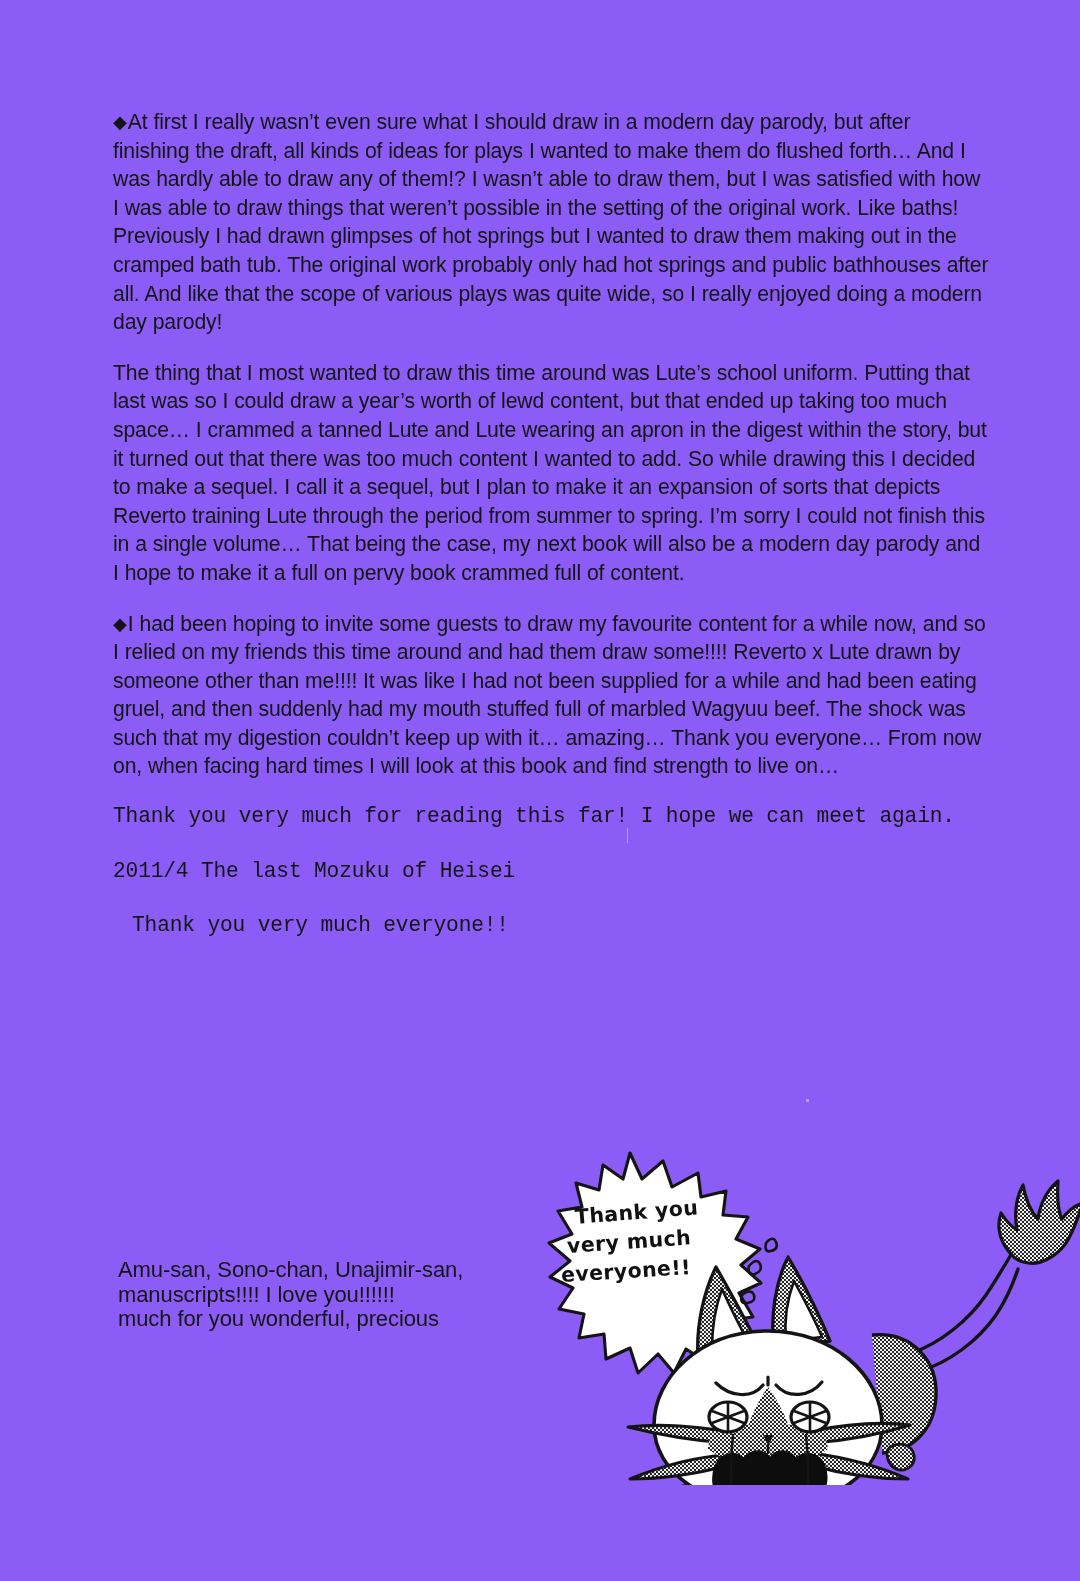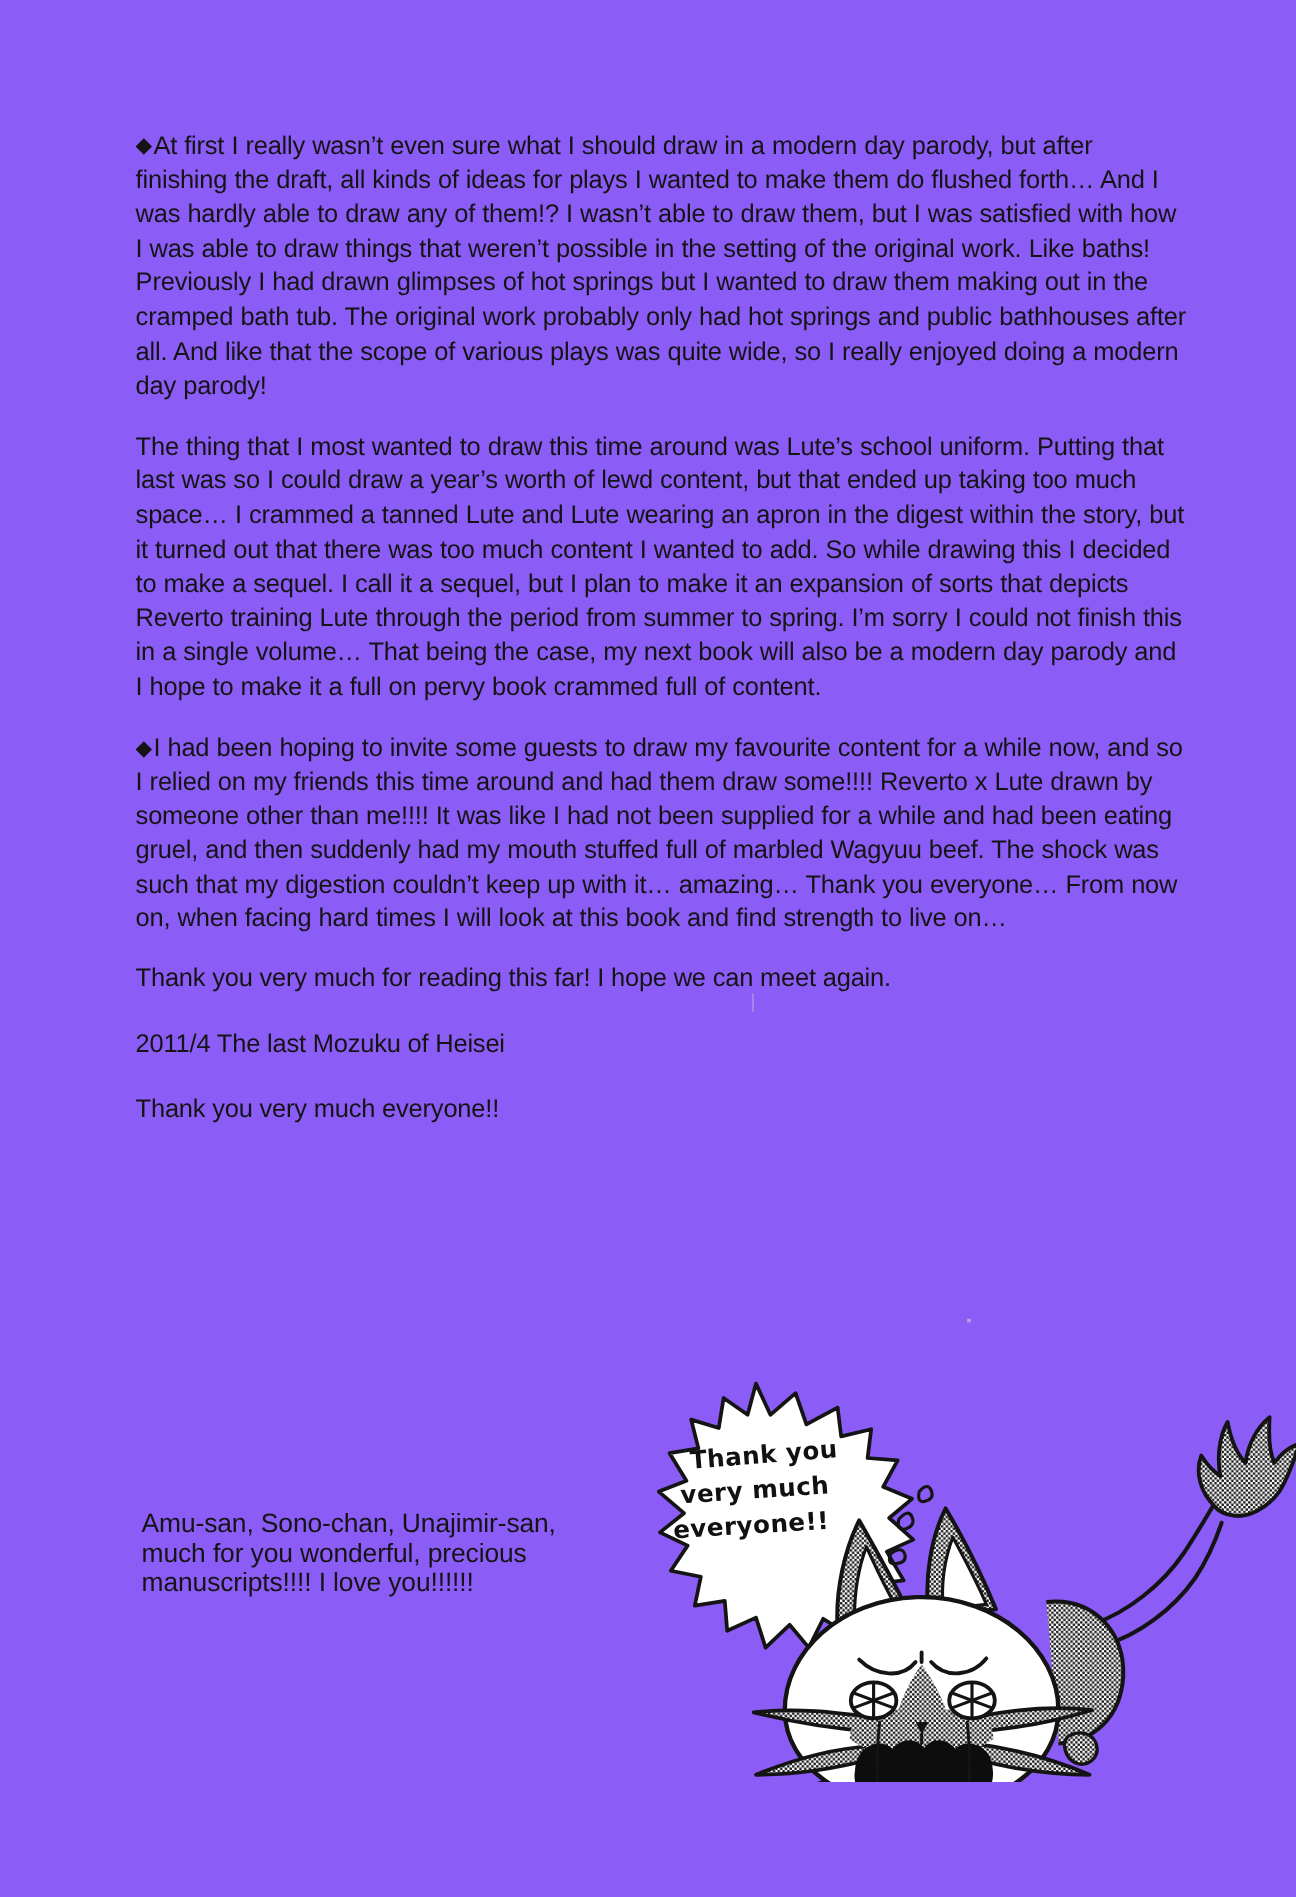--- a/index.html
+++ b/index.html
@@ -55,22 +55,23 @@
   }
 
   .para.tight { margin-bottom: 21px; margin-top: 12px; }
 
   .closing-line {
     font-size: 21.2px;
     line-height: 28.6px;
     letter-spacing: -0.15px;
     color: #141414;
     margin: 0 0 26px 0;
-  }
-  .closing-line.last { margin-bottom: 0; }
+    font-family: Liberation Mono, monospace;
+  }
+  .closing-line.last { margin-bottom: 0; margin-left: 19px; }
 
   
   .scan-mark {
     position: absolute;
     background: #d8d8d8;
     opacity: 0.55;
   }
   .scan-mark.v1 { left: 627px; top: 828px; width: 1px; height: 15px; }
   .scan-mark.v2 { left: 806px; top: 1099px; width: 3px; height: 3px; background: #dcdcdc; }
 
@@ -135,22 +136,22 @@
     <p class="closing-line">2011/4  The last Mozuku of Heisei</p>
     <p class="closing-line last">Thank you very much everyone!!</p>
 
   </div>
 
   <div class="scan-mark v1"></div>
   <div class="scan-mark v2"></div>
 
   <div class="credits">
     <div>Amu-san, Sono-chan, Unajimir-san,</div>
+    <div>manuscripts!!!! I love you!!!!!!</div>
     <div>much for you wonderful, precious</div>
-    <div>manuscripts!!!! I love you!!!!!!</div>
   </div>
 
   <div class="art">
 
     <svg width="560" height="350" viewBox="0 0 560 350">
       <defs>
 
         <pattern id="tone" width="4" height="4" patternUnits="userSpaceOnUse">
           <rect width="4" height="4" fill="#ffffff"></rect>
           <circle cx="1" cy="1" r="1.15" fill="#1b1b1b"></circle>

